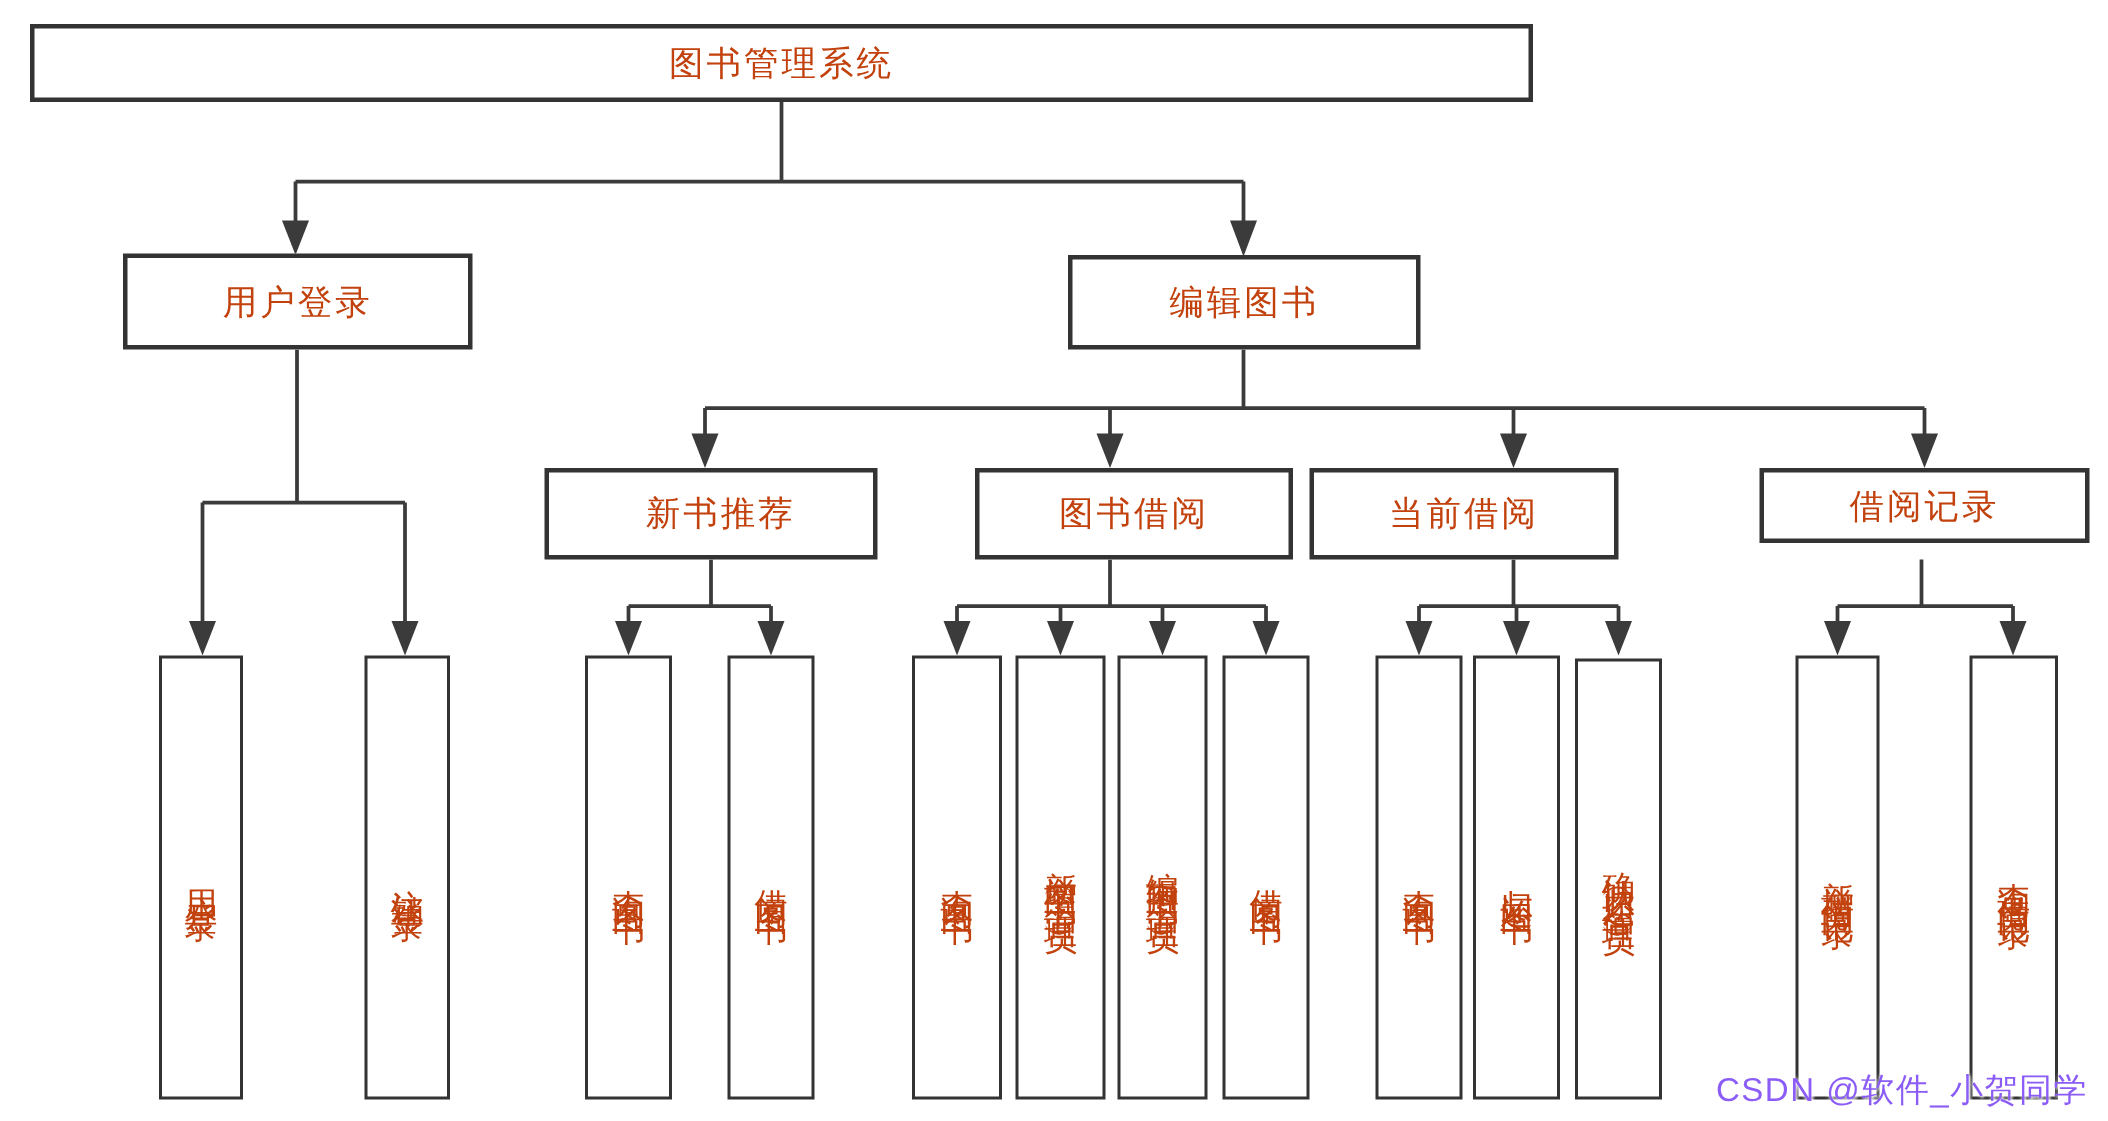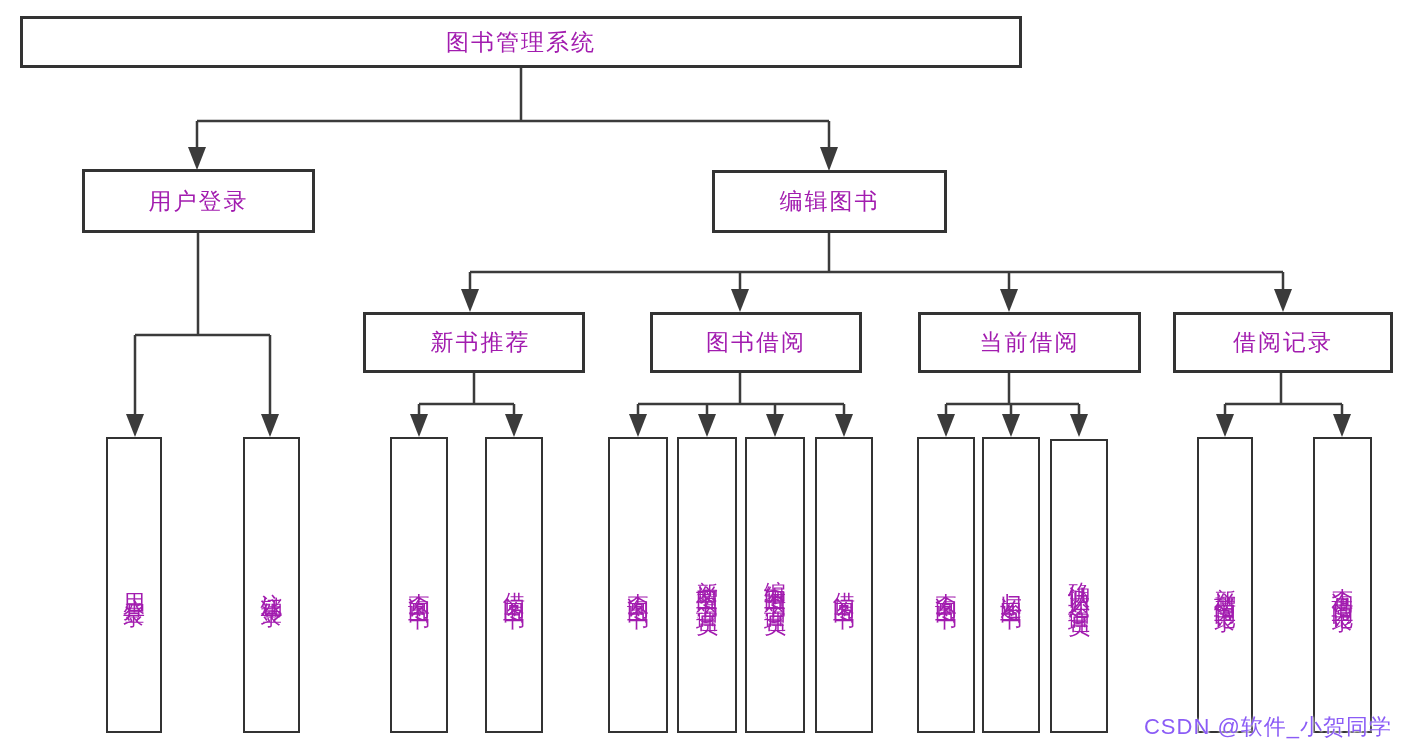--- a/index.html
+++ b/index.html
@@ -19,21 +19,21 @@
     position: absolute;
     left: 0;
     top: 0;
     z-index: 1;
   }
   .box {
     position: absolute;
     box-sizing: border-box;
     background: #ffffff;
     border: 3px solid #333333;
-    color: #a21caf;
+    color: #c2410c;
     display: flex;
     align-items: center;
     justify-content: center;
     z-index: 2;
     text-align: center;
     line-height: 1;
   }
   .box.h {
     font-size: 23px;
     letter-spacing: 2px;
@@ -113,22 +113,22 @@
     </g>
   </svg>
 
   <div class="box h" style="left:20px; top:16px; width:1002px; height:52px;">图书管理系统</div>
 
   <div class="box h" style="left:82px; top:169px; width:233px; height:64px;">用户登录</div>
   <div class="box h" style="left:712px; top:170px; width:235px; height:63px;">编辑图书</div>
 
   <div class="box h" style="left:363px; top:312px; width:222px; height:61px;padding-left:13px;">新书推荐</div>
   <div class="box h" style="left:630px; top:312px; width:212px; height:61px;margin-left:20px;">图书借阅</div>
-  <div class="box h" style="left:918px; top:312px; width:223px; height:61px;">当前借阅</div>
-  <div class="box h" style="left:1173px; top:312px; width:220px; height:61px;">借阅记录</div>
+  <div class="box h" style="left:873px; top:312px; width:206px; height:61px;">当前借阅</div>
+  <div class="box h" style="left:1173px; top:312px; width:220px; height:50px;">借阅记录</div>
 
   <div class="box v" style="left:106px; top:437px; width:56px; height:296px;">用户登录</div>
   <div class="box v" style="left:243px; top:437px; width:57px; height:296px;">注销登录</div>
 
   <div class="box v" style="left:390px; top:437px; width:58px; height:296px;">查询图书</div>
   <div class="box v" style="left:485px; top:437px; width:58px; height:296px;">借阅图书</div>
 
   <div class="box v" style="left:608px; top:437px; width:60px; height:296px;">查询图书</div>
   <div class="box v" style="left:677px; top:437px; width:60px; height:296px;">新增图书（管理员）</div>
   <div class="box v" style="left:745px; top:437px; width:60px; height:296px;">编辑图书（管理员）</div>

